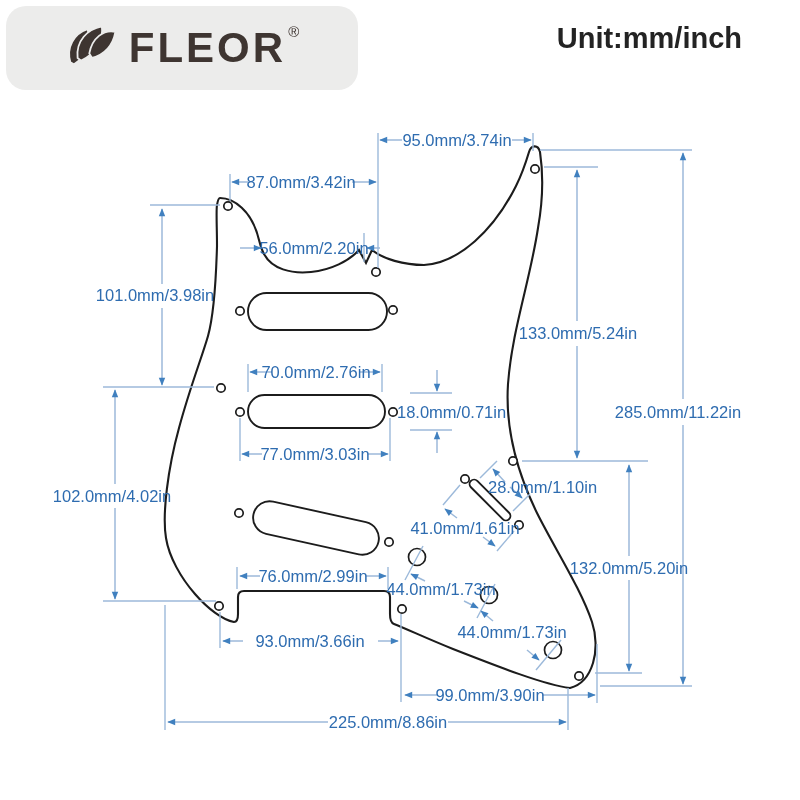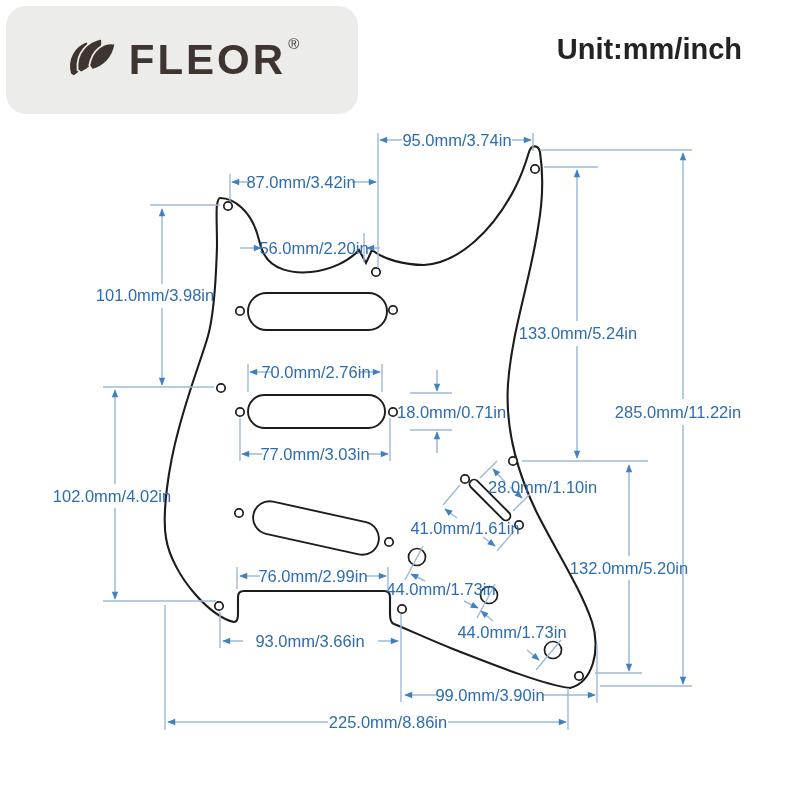--- a/index.html
+++ b/index.html
@@ -1,24 +1,24 @@
 <!DOCTYPE html>
 <html><head>
 <meta charset="utf-8">
 <style>
   html,body{margin:0;padding:0;background:#fff;width:800px;height:800px;overflow:hidden;
     font-family:"Liberation Sans","DejaVu Sans",sans-serif;}
   .stage{position:relative;width:800px;height:800px;background:#fff;}
-  .logo-card{position:absolute;left:6px;top:6px;width:352px;height:108px;background:#ececeb;
+  .logo-card{position:absolute;left:6px;top:6px;width:352px;height:84px;background:#ececeb;
     border-radius:20px;display:flex;align-items:center;justify-content:center;gap:10px;}
   .brand-wrap{display:flex;align-items:flex-start;}
   .brand-text{font-size:42px;font-weight:bold;letter-spacing:3px;color:#3e3531;line-height:1;
     font-family:"Liberation Sans",sans-serif;}
   .reg-mark{font-size:15px;color:#3e3531;margin-top:-4px;margin-left:2px;}
-  .unit-label{position:absolute;right:58px;top:33px;font-size:29px;font-weight:bold;color:#232323;}
+  .unit-label{position:absolute;right:58px;top:22px;font-size:29px;font-weight:bold;color:#232323;}
   svg text{font-family:"Liberation Sans","DejaVu Sans",sans-serif;}
   .dim-label{font-size:16.5px;fill:#2e6cb0;}
   .mid{text-anchor:middle;}
 </style>
 </head>
 <body>
 
 <div class="stage">
 
   <div class="logo-card">

